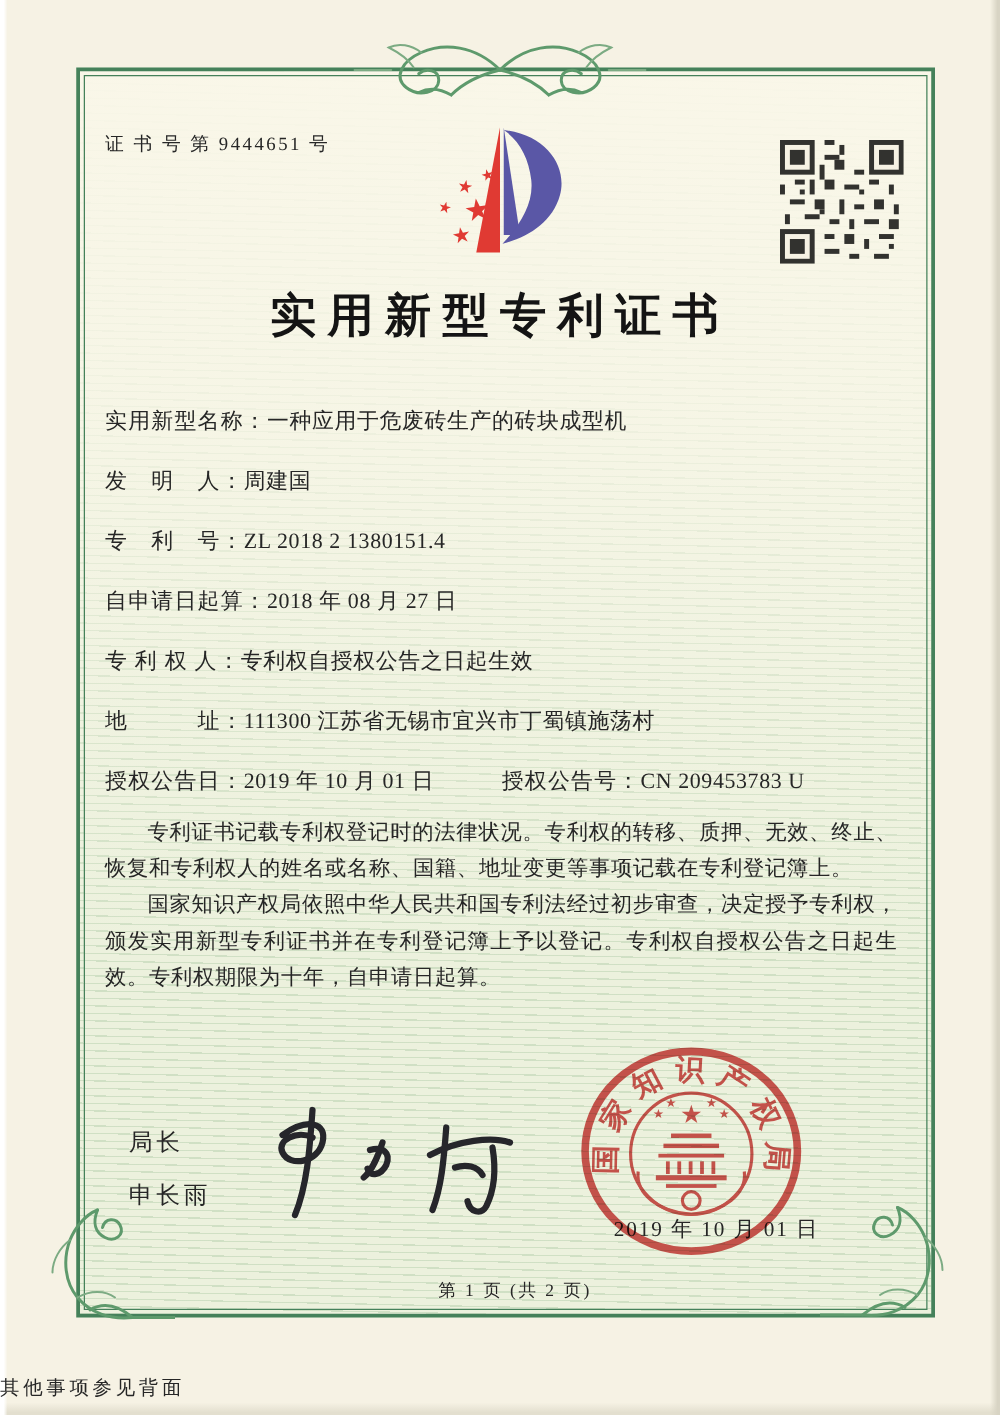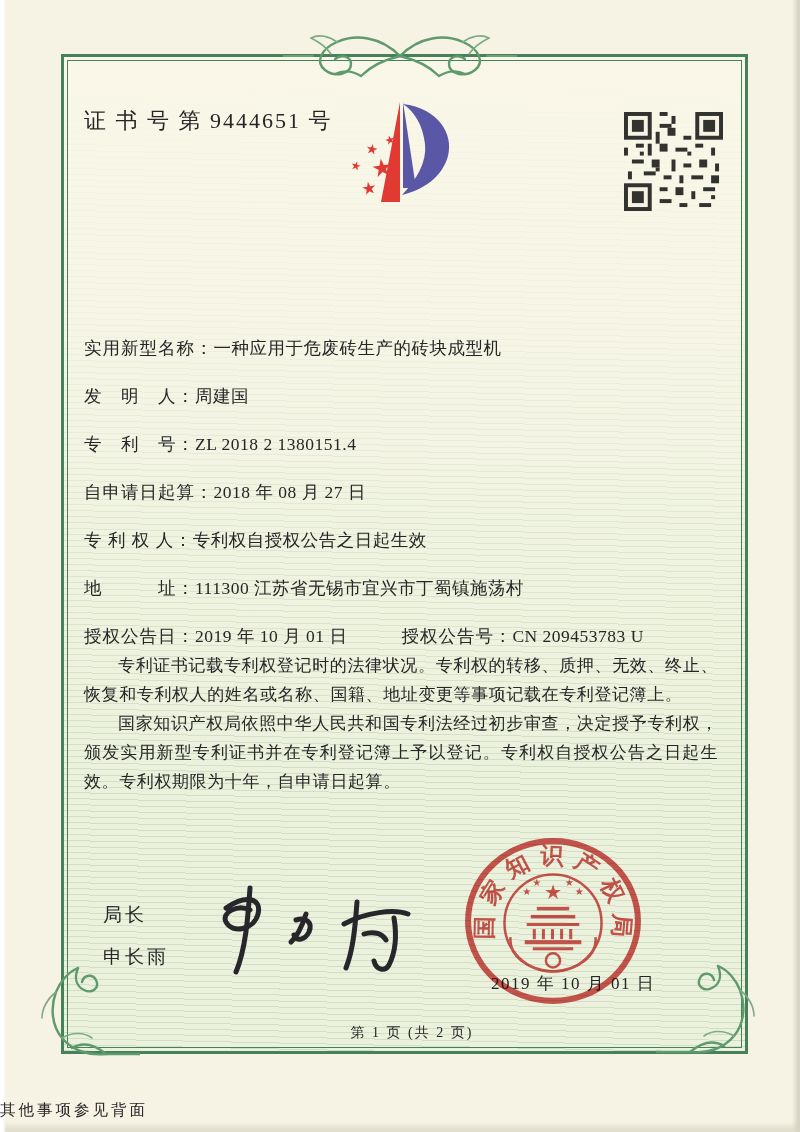--- a/index.html
+++ b/index.html
@@ -26,28 +26,28 @@
     border:3px solid var(--green);
     background:
       linear-gradient(180deg,rgba(250,247,233,0.96) 0%,rgba(250,247,233,0.72) 28%,rgba(250,247,233,0.25) 52%,rgba(250,247,233,0) 72%),
       repeating-linear-gradient(1.2deg,rgba(124,172,122,0.25) 0 1px,rgba(124,172,122,0) 1px 6px),
       #ecf1dd;}
   .frame-inner{position:absolute;inset:3px;border:1px solid var(--green);}
   .ornament{position:absolute;pointer-events:none;}
   .flo{stroke:var(--green-light);stroke-width:2.4;fill:none;stroke-linecap:round;}
   .flo2{stroke:#7cab83;stroke-width:1.6;fill:none;stroke-linecap:round;}
 
-  .cert-no{position:absolute;left:84px;top:106px;font-size:22px;letter-spacing:2px;font-family:Liberation Serif, serif;}
+  .cert-no{position:absolute;left:84px;top:106px;font-size:15px;letter-spacing:2px;font-family:Liberation Serif, serif;}
   .logo{position:absolute;left:336px;top:96px;width:138px;height:126px;}
   .qr{position:absolute;left:624px;top:112px;width:99px;height:99px;}
   .title{position:absolute;left:0;top:228px;width:100%;text-align:center;
     font-size:37px;font-weight:700;letter-spacing:9px;color:#141414;}
 
   .fields{position:absolute;left:84px;top:324px;width:640px;display:flex;flex-direction:column;font-size:17.5px;}
-  .row{height:48px;display:flex;align-items:center;line-height:24px;letter-spacing:0.5px;}
+  .row{height:48px;display:flex;align-items:flex-start;line-height:24px;letter-spacing:0.5px;}
   .flabel{letter-spacing:1px;white-space:pre;}
   .fvalue{white-space:pre;}
   .gap2{margin-left:54px;}
 
   .body-text{position:absolute;left:84px;top:651px;width:634px;font-size:17px;
     line-height:29px;text-align:justify;letter-spacing:0.6px;}
   .body-text p{text-indent:2em;}
 
   .signer{position:absolute;left:103px;top:894px;font-size:19px;letter-spacing:3px;
     font-family:Liberation Sans, sans-serif;line-height:42px;}
@@ -170,20 +170,21 @@
         <rect x="76" y="4" width="20" height="20"></rect>
       <rect x="4" y="76" width="20" height="20"></rect>
     </g>
     <g fill="#32322f">
       <rect x="8" y="8" width="12" height="12"></rect>
         <rect x="80" y="8" width="12" height="12"></rect>
       <rect x="8" y="80" width="12" height="12"></rect>
     </g>
   </svg>
 
+  <div class="title">实用新型专利证书</div>
 
   <div class="fields">
     <div class="row">
       <span class="flabel">实用新型名称：</span>
       <span class="fvalue">一种应用于危废砖生产的砖块成型机</span>
     </div>
     <div class="row">
       <span class="flabel">发　明　人：</span>
       <span class="fvalue">周建国</span>
     </div>

